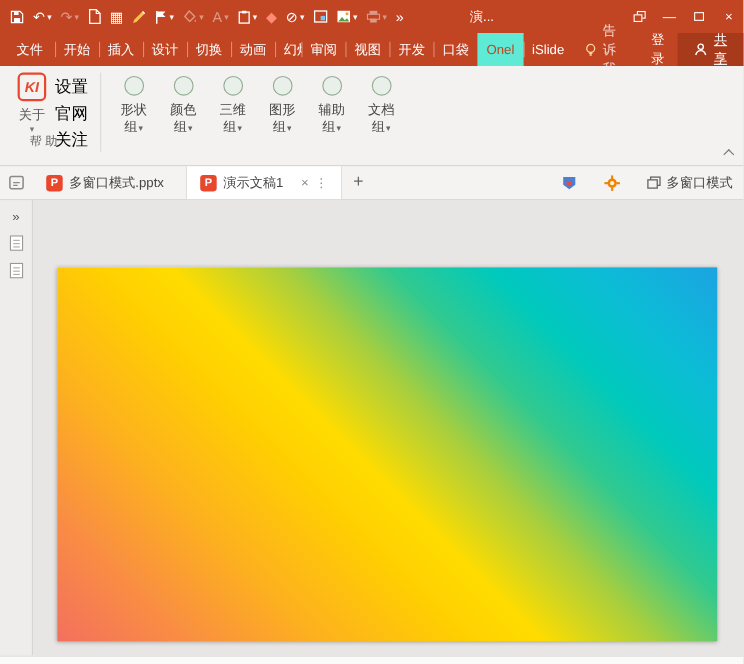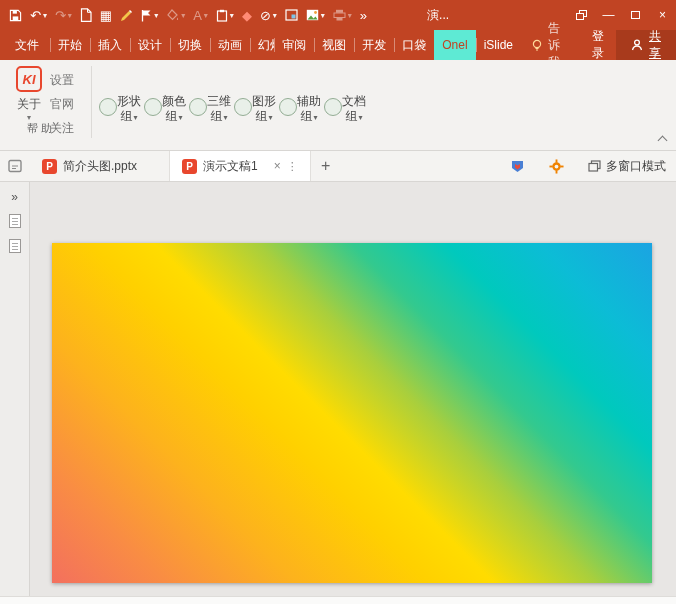--- a/index.html
+++ b/index.html
@@ -35,24 +35,24 @@
   .tellme { display:flex; align-items:center; gap:5px; padding:0 10px; color:rgba(255,255,255,.8); }
   .login { display:flex; align-items:center; padding:0 12px; }
   .share { display:flex; align-items:center; gap:6px; padding:0 15px; background:var(--share-button,#a83a1c);text-decoration:underline; }
 
   
   .ribbon { height:91px; background:var(--ribbon-bg,#f3f2f0); border-bottom:1px solid #d8d6d3; position:relative; display:flex; padding:6px 8px 0 8px; flex-shrink:0; }
   .brand-col { width:42px; display:flex; flex-direction:column; align-items:center; }
   .ki-logo { width:26px; height:26px; border:2px solid var(--accent,#e8472e); border-radius:5px; color:var(--accent,#e8472e); font-weight:bold; font-style:italic; font-size:13px; display:flex; align-items:center; justify-content:center; }
   .about { margin-top:6px; font-size:12px; color:#555; text-align:center; line-height:13px; }
   .about .dd2 { display:block; font-size:8px; color:#777; }
-  .links-col { width:38px; display:flex; flex-direction:column; padding-top:2px; font-size:12px; color:#737373; }
+  .links-col { width:38px; display:flex; flex-direction:column; padding-top:2px; font-size:15px; color:#000000; }
   .links-col span { line-height:24px; text-align:left; cursor:default; }
   .vsep { width:1px; height:72px; background:#dcdad7; margin:0 7px 0 3px; }
-  .rgroup { width:45px; display:flex; align-items:center; padding-top:3px; cursor:default; }
+  .rgroup { width:45px; display:flex; flex-direction:column; align-items:center; padding-top:3px; cursor:default; }
   .rcircle { width:18px; height:18px; border-radius:50%; background:#e9f0e9; border:1px solid #93ad94; margin-bottom:6px; }
   .glabel { font-size:12px; color:#454545; line-height:15px; text-align:center; }
   .glabel .dd3 { font-size:8px; color:#666; margin-left:1px; }
   .help-label { position:absolute; left:27px; bottom:14px; font-size:11px; color:#666; }
   .collapse-btn { position:absolute; right:9px; bottom:6px; width:9px; height:9px; }
   .collapse-btn::before { content:""; position:absolute; left:1px; top:2px; width:6px; height:6px; border-left:1.5px solid #777; border-top:1.5px solid #777; transform:rotate(45deg); }
 
   
   .docbar { height:31px; background:#f4f3f1; border-bottom:1px solid #d8d6d3; display:flex; align-items:stretch; flex-shrink:0; }
   .home-btn { display:flex; align-items:center; padding:0 8px; }
@@ -303,21 +303,21 @@
     <div class="home-btn">
       <span>
           <svg width="14" height="15" viewBox="0 0 14 15">
             <rect x="1" y="1.5" width="12" height="11" rx="1.5" fill="none" stroke="#8a8a8a" stroke-width="1.4"></rect>
             <path d="M4 7h6M4 9.5h4" stroke="#8a8a8a" stroke-width="1.2"></path>
           </svg>
         </span>
     </div>
     <div class="dtab">
       <span class="ppticon">P</span>
-      <span>简介头图.pptx</span>
+      <span>多窗口模式.pptx</span>
     </div>
     <div class="dtab active">
       <span class="ppticon">P</span>
       <span>演示文稿1</span>
       <span class="closex">×</span>
       <span class="morev">⋮</span>
     </div>
     <div class="newtab">+</div>
     <div class="docbar-right">
       <span>

